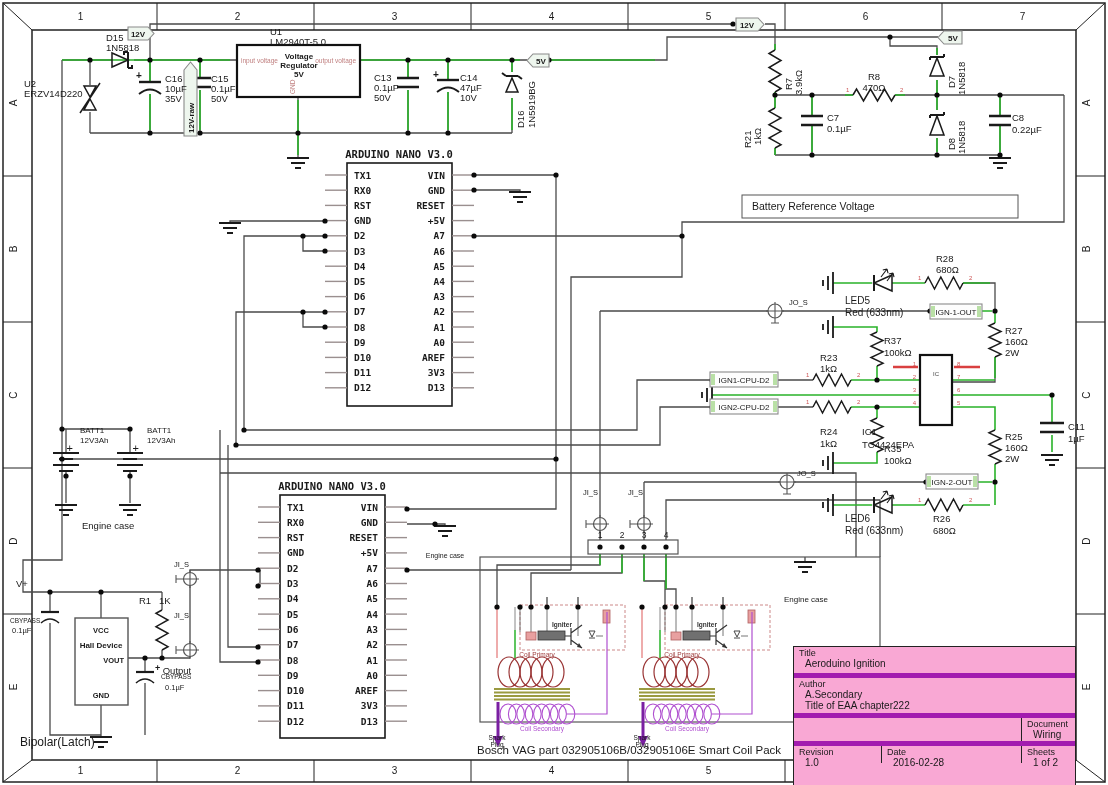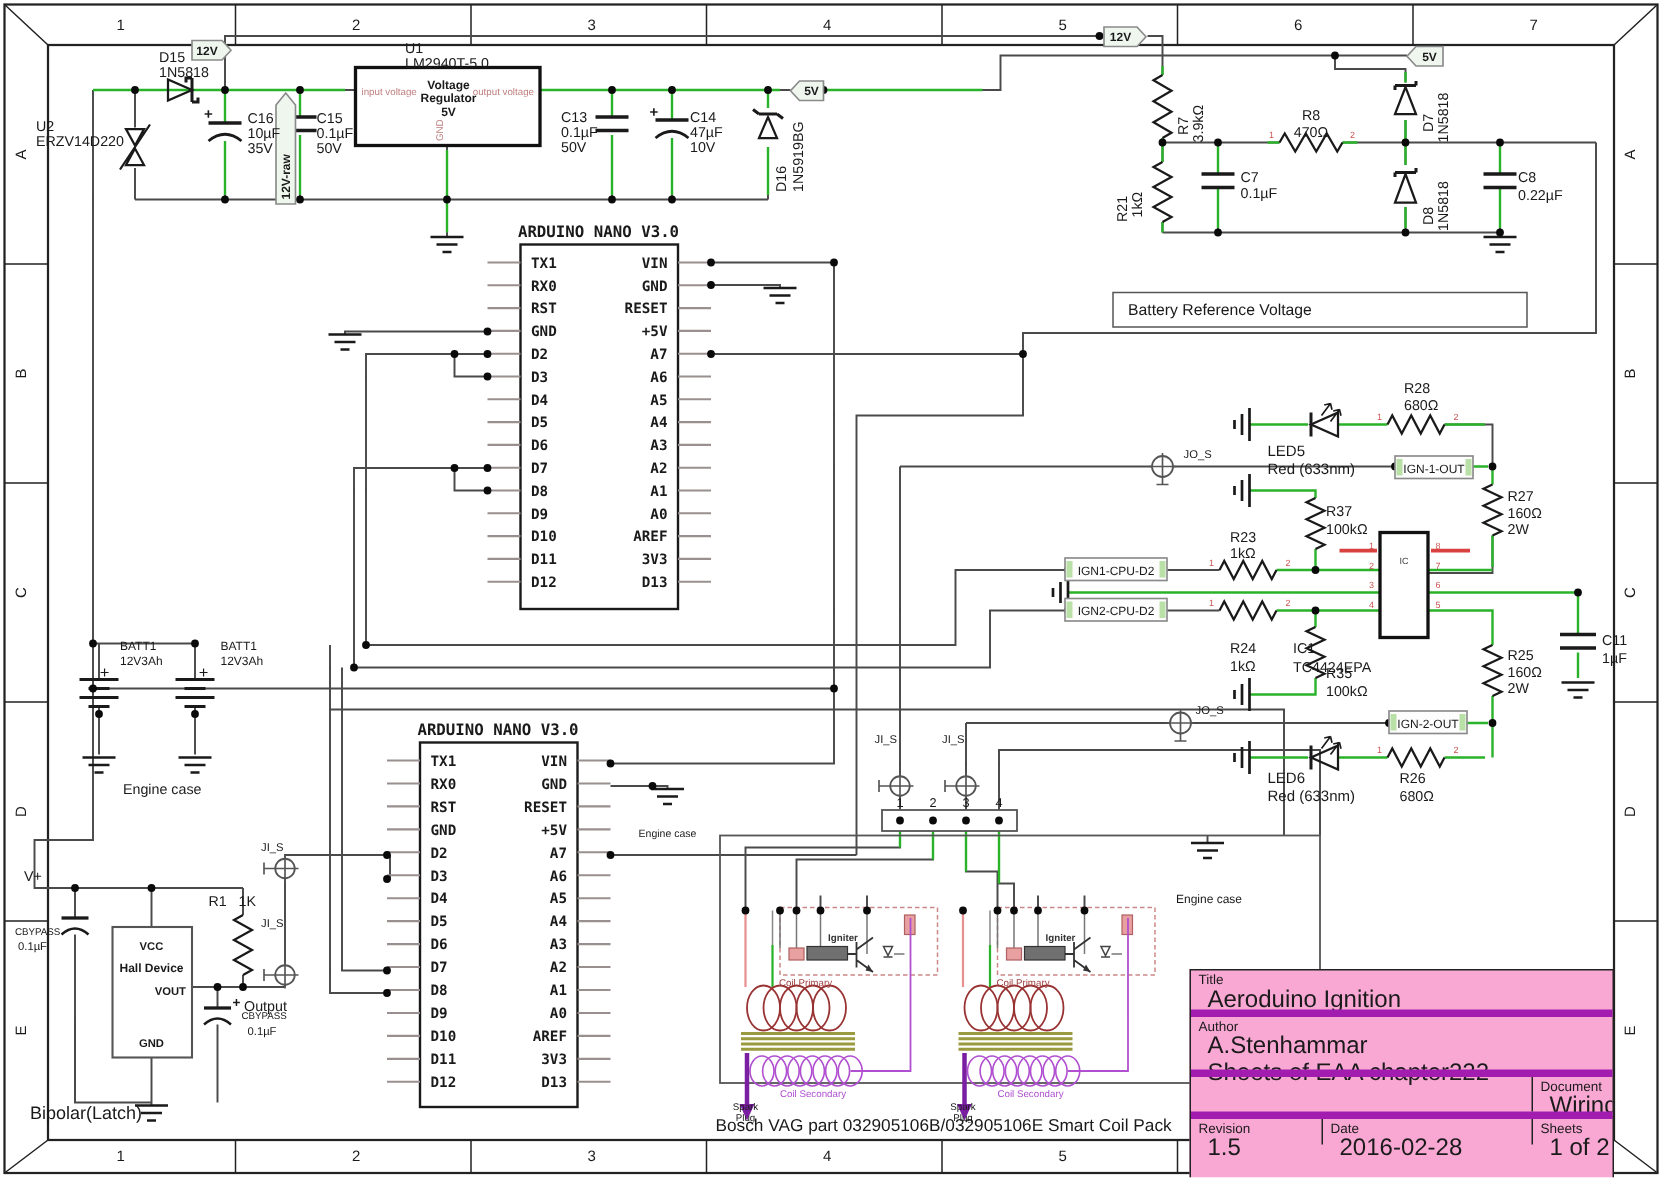--- a/index.html
+++ b/index.html
@@ -5,21 +5,21 @@
   html,body{margin:0;padding:0;background:#fff;}
   #stage{position:relative;width:1108px;height:785px;background:#ffffff;overflow:hidden;
          font-family:"Liberation Sans",sans-serif;}
   svg text{user-select:none;}
   #titleblock{position:absolute;left:793px;top:646px;width:283px;height:150px;
               border:1.5px solid #222;box-sizing:border-box;background:#f9a8d4;
               font-family:"Liberation Sans",sans-serif;color:#1a1a1a;}
   .tb-row{position:relative;box-sizing:border-box;border-top:5px solid #a21caf;}
   .tb-row:first-child{border-top:none;}
   .tb-lab{font-size:9px;padding:1px 0 0 5px;}
-  .tb-val{font-size:16px;padding:0 0 0 11px;white-space:nowrap;overflow:hidden;}
+  .tb-val{font-size:10px;padding:0 0 0 11px;white-space:nowrap;overflow:hidden;}
   .tb-cell{position:absolute;top:0;bottom:0;box-sizing:border-box;border-left:1px solid #222;}
 </style>
 </head>
 <body>
 
 <div id="stage">
 <svg id="schematic" width="1108" height="785" viewBox="0 0 1108 785">
   <defs>
     <g id="gnd">
           <path d="M-11,0 H11 M-7,5 H7 M-3,10 H3" stroke="#1a1a1a" stroke-width="1.8" fill="none"></path>
@@ -618,33 +618,33 @@
       </g>
 </svg>
 
 <div id="titleblock">
   <div class="tb-row" style="height:26px">
     <div class="tb-lab">Title</div>
     <div class="tb-val">Aeroduino Ignition</div>
   </div>
   <div class="tb-row" style="height:40px">
     <div class="tb-lab">Author</div>
-    <div class="tb-val">A.Stenhammar</div>
-    <div class="tb-val">Sheets of EAA chapter222</div>
+    <div class="tb-val">A.Secondary</div>
+    <div class="tb-val">Title of EAA chapter222</div>
   </div>
   <div class="tb-row" style="height:28px">
     <div class="tb-cell" style="right:0;width:54px">
       <div class="tb-lab">Document</div>
       <div class="tb-val">Wiring</div>
     </div>
   </div>
   <div class="tb-row" style="height:22px">
     <div style="position:absolute;left:0;top:0;width:87px;bottom:0">
       <div class="tb-lab">Revision</div>
-      <div class="tb-val">1.5</div>
+      <div class="tb-val">1.0</div>
     </div>
     <div class="tb-cell" style="left:87px;width:142px">
       <div class="tb-lab">Date</div>
       <div class="tb-val">2016-02-28</div>
     </div>
     <div class="tb-cell" style="right:0;width:54px">
       <div class="tb-lab">Sheets</div>
       <div class="tb-val">1 of 2</div>
     </div>
   </div>

